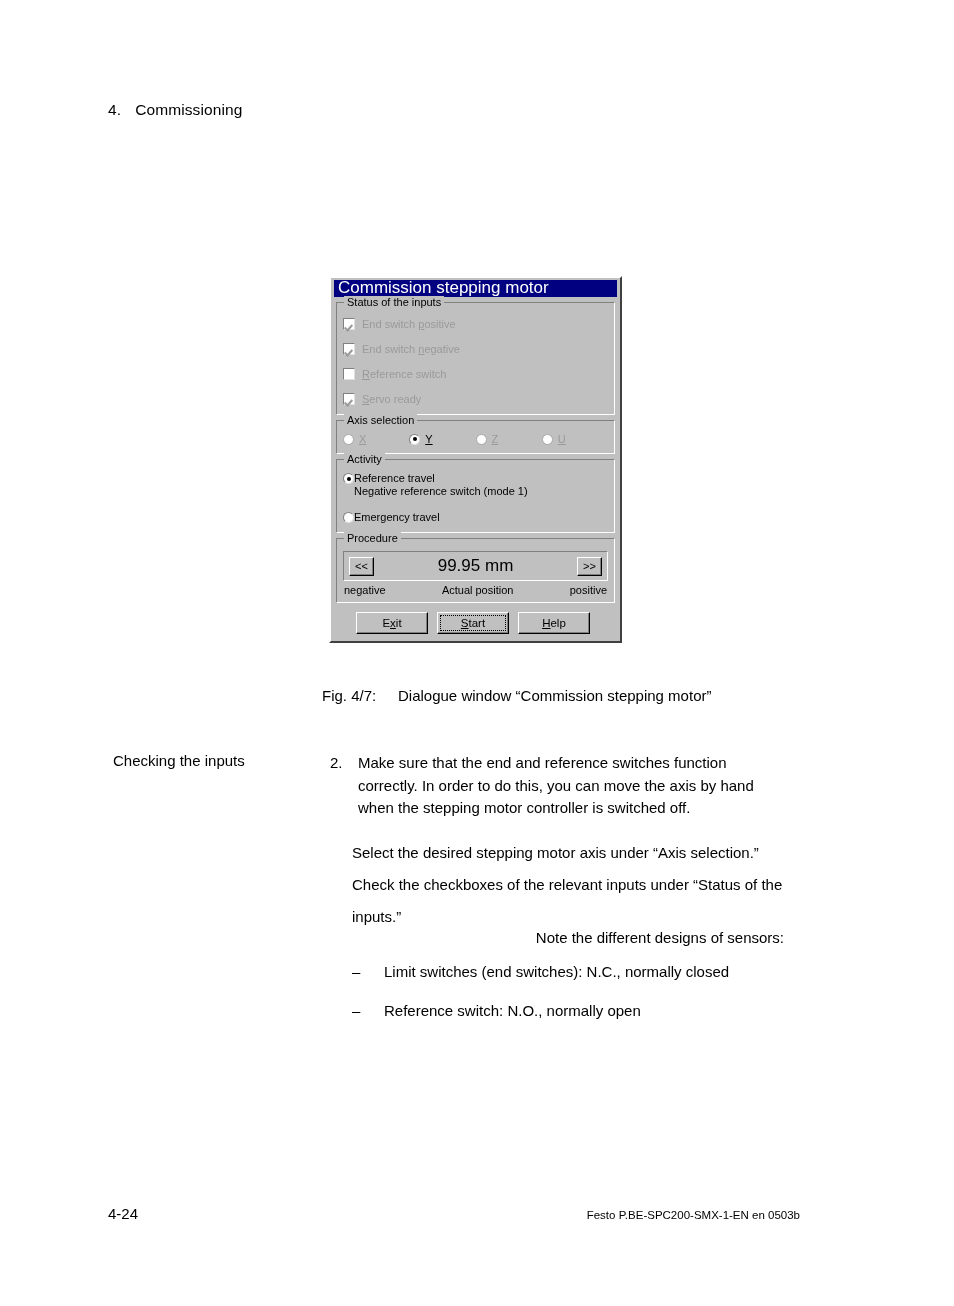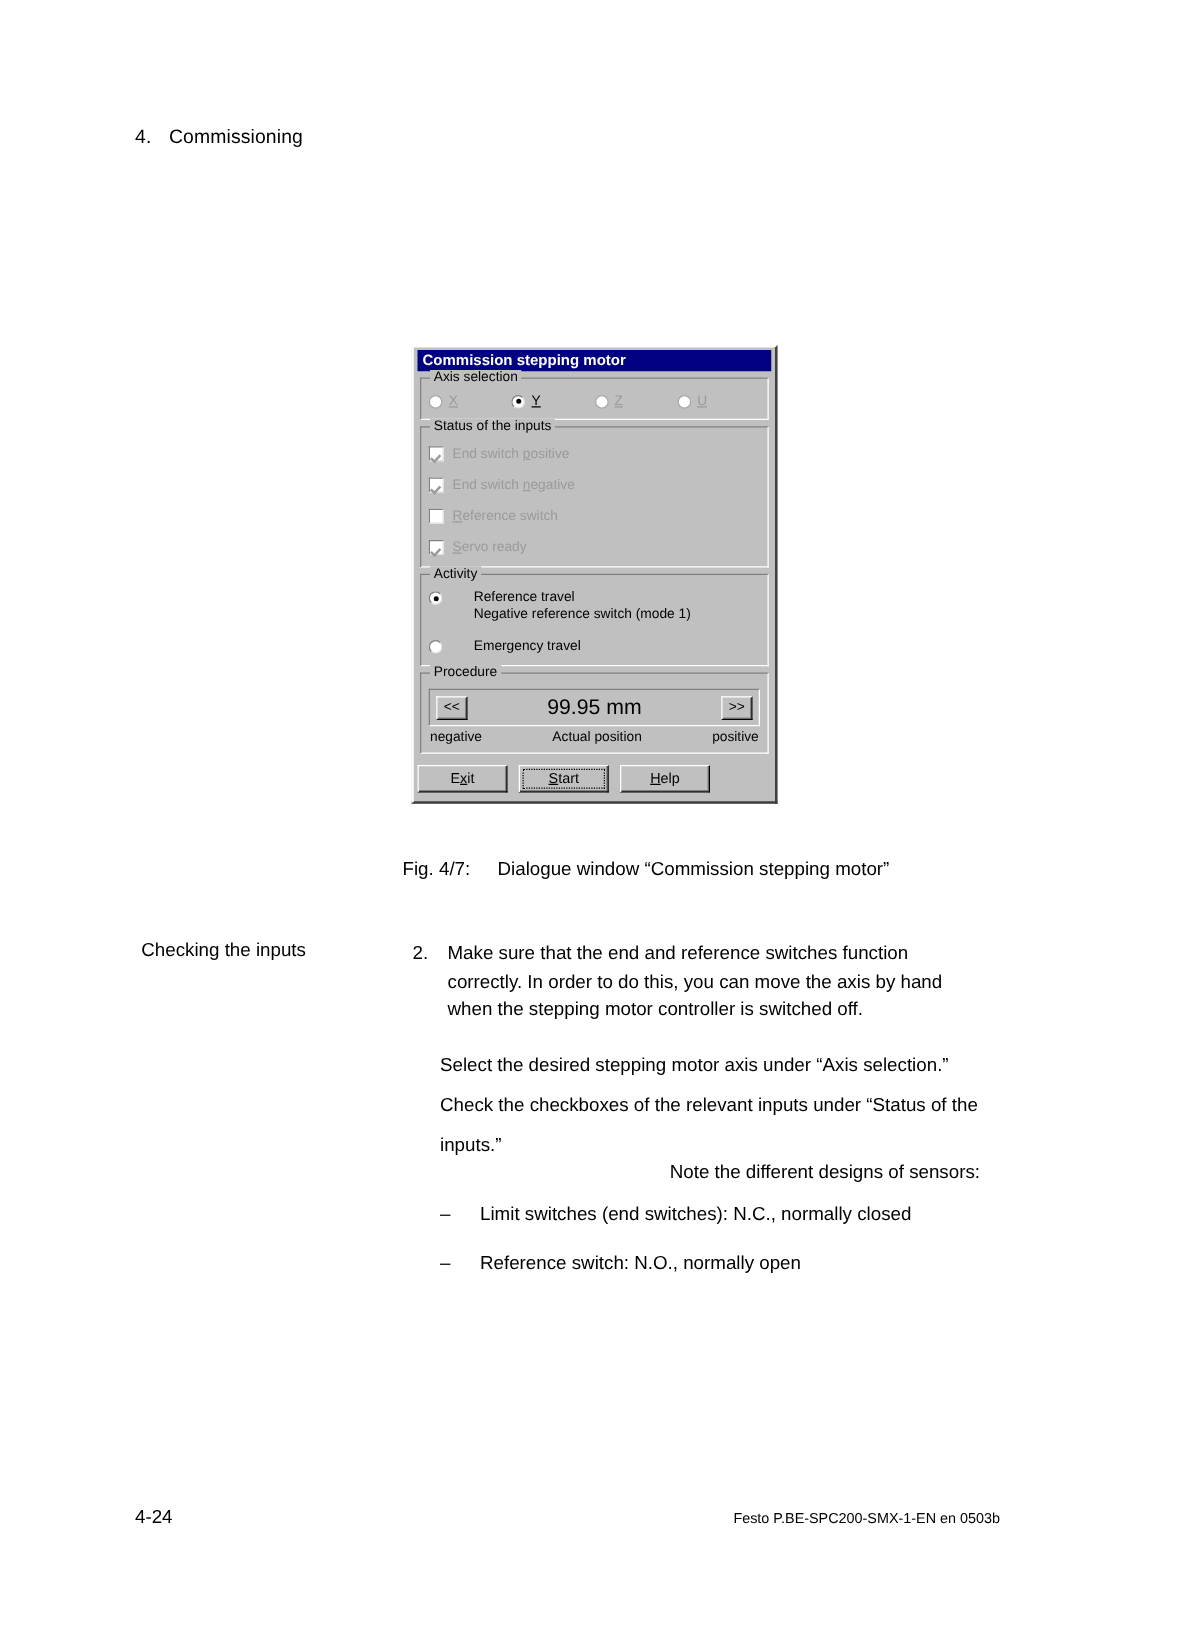--- a/index.html
+++ b/index.html
@@ -39,22 +39,22 @@
     border-right: 2px solid #404040;
     border-bottom: 2px solid #404040;
     box-sizing: border-box;
     font-family: "Liberation Sans", sans-serif;
     font-size: 11px;
     padding: 2px 3px 5px 3px;
   }
   .titlebar {
     background: #000080;
     color: #ffffff;
-    font-weight: bold;
-    font-size: 12px;
+    font-weight: normal;
+    font-size: 17px;
     padding: 2px 4px 3px 4px;
     letter-spacing: 0px;
     line-height: 12px;
   }
 
   
   .group {
     border: 1px solid #808080;
     border-right-color: #ffffff;
     border-bottom-color: #ffffff;
@@ -140,21 +140,21 @@
     content: "";
     position: absolute;
     left: 2px; top: 4px;
     width: 3px; height: 6px;
     border: solid #9a9a9a;
     border-width: 0 2px 2px 0;
     transform: rotate(42deg);
   }
 
   
-  .act-row { display: flex; gap: 25px; align-items: flex-start; }
+  .act-row { display: flex; gap: 0; align-items: flex-start; }
   .act-row .radio { margin-top: 1px; }
   .act-sub { font-size: 11px; line-height: 13px; margin-top: 1px; white-space: nowrap; }
 
   
   .proc-panel {
     background: #c0c0c0;
     border: 1px solid #808080;
     border-right-color: #ffffff;
     border-bottom-color: #ffffff;
     display: flex;
@@ -184,21 +184,21 @@
     justify-content: space-between;
     font-size: 11px;
     margin-top: 3px;
     padding: 0 1px;
     text-align: center;
   }
 
   
   .btn-row {
     display: flex;
-    justify-content: flex-start;
+    justify-content: center;
     gap: 9px;
     margin: 9px 5px 2px 0;
   }
   .btn {
     width: 72px;
     height: 22px;
     background: #c0c0c0;
     border-top: 1px solid #ffffff;
     border-left: 1px solid #ffffff;
     border-right: 1px solid #000000;
@@ -287,20 +287,47 @@
   <span class="num">4.</span><span>Commissioning</span>
 </div>
 
 <div class="dialog">
 
   <div class="titlebar">
     <span>Commission stepping motor</span>
   </div>
 
   <div class="group">
+    <span class="legend">Status of the inputs</span>
+    <div class="group-body">
+
+      <div class="cb-row">
+        <span class="checkbox checked"></span>
+        <span class="lbl dim"><span>End switch </span><span class="mn">p</span><span>ositive</span></span>
+      </div>
+
+      <div class="cb-row">
+        <span class="checkbox checked"></span>
+        <span class="lbl dim"><span>End switch </span><span class="mn">n</span><span>egative</span></span>
+      </div>
+
+      <div class="cb-row">
+        <span class="checkbox"></span>
+        <span class="lbl dim"><span></span><span class="mn">R</span><span>eference switch</span></span>
+      </div>
+
+      <div class="cb-row">
+        <span class="checkbox checked"></span>
+        <span class="lbl dim"><span></span><span class="mn">S</span><span>ervo ready</span></span>
+      </div>
+
+    </div>
+  </div>
+
+  <div class="group">
     <span class="legend">Axis selection</span>
     <div class="group-body axis-row">
 
       <div class="axis-item">
         <span class="radio dim"></span>
         <span class="lbl dim"><span class="mn">X</span></span>
       </div>
 
       <div class="axis-item">
         <span class="radio checked"></span>
@@ -308,47 +335,20 @@
       </div>
 
       <div class="axis-item">
         <span class="radio dim"></span>
         <span class="lbl dim"><span class="mn">Z</span></span>
       </div>
 
       <div class="axis-item">
         <span class="radio dim"></span>
         <span class="lbl dim"><span class="mn">U</span></span>
-      </div>
-
-    </div>
-  </div>
-
-  <div class="group">
-    <span class="legend">Status of the inputs</span>
-    <div class="group-body">
-
-      <div class="cb-row">
-        <span class="checkbox checked"></span>
-        <span class="lbl dim"><span>End switch </span><span class="mn">p</span><span>ositive</span></span>
-      </div>
-
-      <div class="cb-row">
-        <span class="checkbox checked"></span>
-        <span class="lbl dim"><span>End switch </span><span class="mn">n</span><span>egative</span></span>
-      </div>
-
-      <div class="cb-row">
-        <span class="checkbox"></span>
-        <span class="lbl dim"><span></span><span class="mn">R</span><span>eference switch</span></span>
-      </div>
-
-      <div class="cb-row">
-        <span class="checkbox checked"></span>
-        <span class="lbl dim"><span></span><span class="mn">S</span><span>ervo ready</span></span>
       </div>
 
     </div>
   </div>
 
   <div class="group">
     <span class="legend">Activity</span>
     <div class="group-body">
 
       <div class="act-row" style="margin-bottom:13px;">

